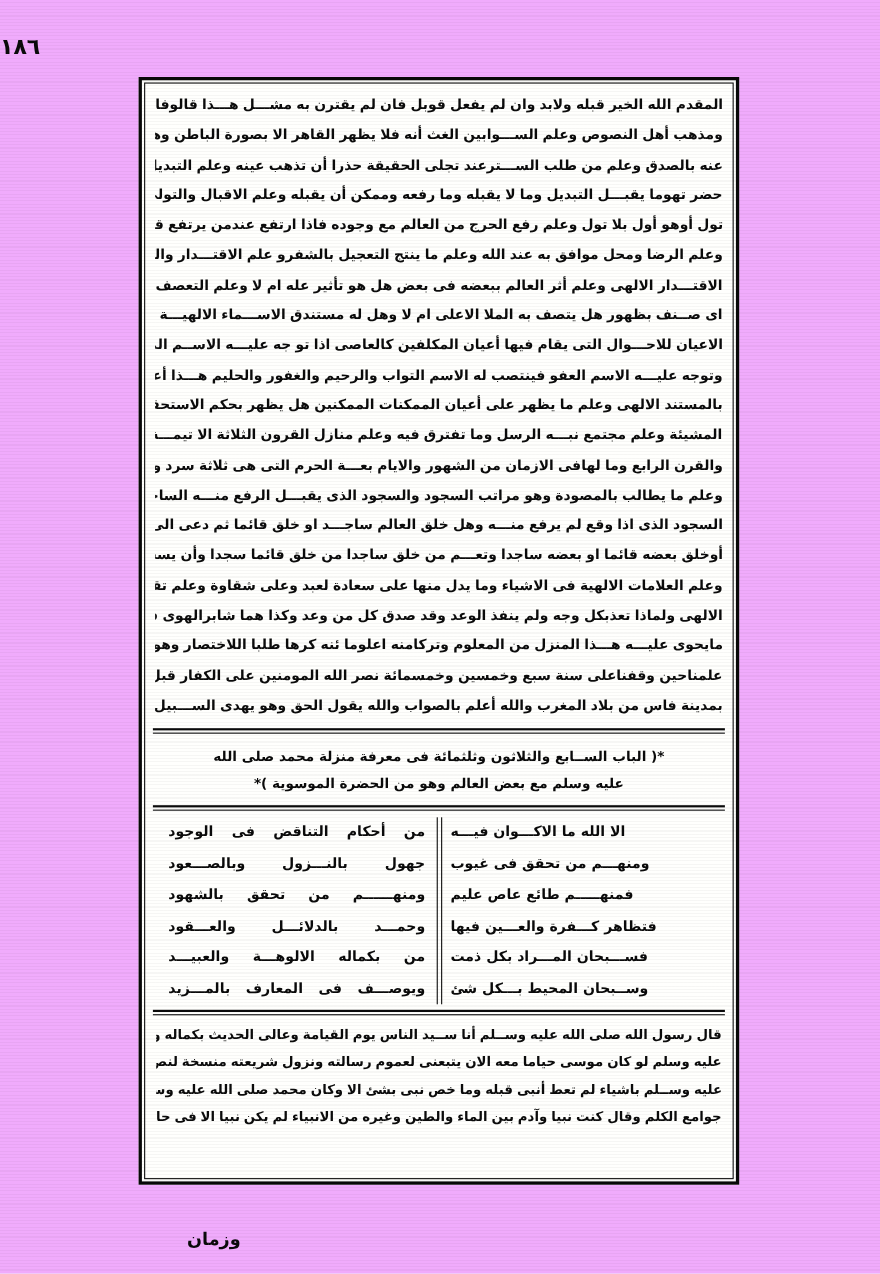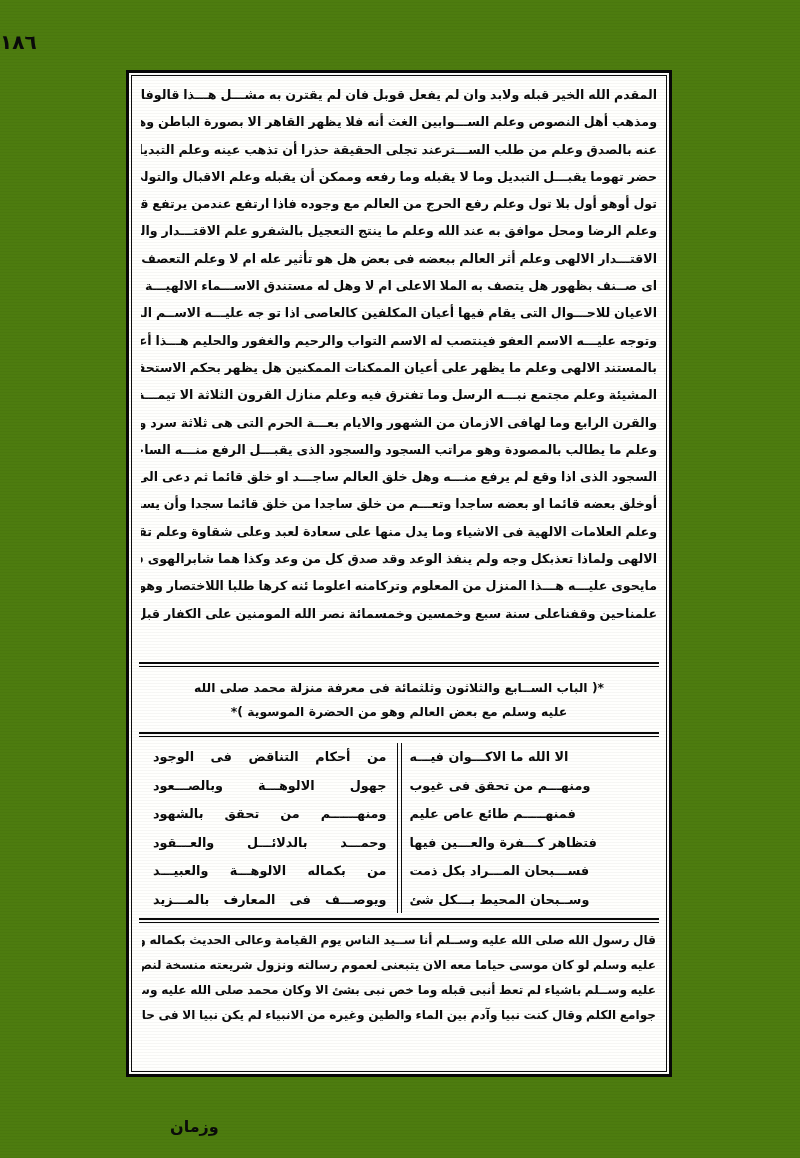--- a/index.html
+++ b/index.html
@@ -7,21 +7,21 @@
     padding: 0;
     background: #ffffff;
   }
   body {
     font-family: "DejaVu Sans", sans-serif;
   }
   #page {
     position: relative;
     width: 800px;
     height: 1158px;
-    background: #4d7c0f;
+    background: #f0abfc;
     overflow: hidden;
   }
 
   
   #page-number {
     position: absolute;
     top: 30px;
     left: 0;
     right: 110px;
     text-align: left;
@@ -243,20 +243,21 @@
         <div class="ln"><span>بالمستند الالهى وعلم ما يظهر على أعيان الممكنات الممكنين هل يظهر بحكم الاستحقاق او بحكم</span></div>
         <div class="ln"><span>المشيئة وعلم مجتمع نبـــه الرسل وما تفترق فيه وعلم منازل القرون الثلاثة الا تيمـــة على نسق</span></div>
         <div class="ln"><span>والقرن الرابع وما لهافى الازمان من الشهور والايام بعـــة الحرم التى هى ثلاثة سرد وواحدفرد</span></div>
         <div class="ln"><span>وعلم ما يطالب بالمصودة وهو مراتب السجود والسجود الذى يقبـــل الرفع منـــه الساجدمن</span></div>
         <div class="ln"><span>السجود الذى اذا وقع لم يرفع منـــه وهل خلق العالم ساجـــد او خلق قائما ثم دعى الى السجود</span></div>
         <div class="ln"><span>أوخلق بعضه قائما او بعضه ساجدا وتعـــم من خلق ساجدا من خلق قائما سجدا وأن يسجد</span></div>
         <div class="ln"><span>وعلم العلامات الالهية فى الاشياء وما يدل منها على سعادة لعبد وعلى شقاوة وعلم تقاصى الوعد</span></div>
         <div class="ln"><span>الالهى ولماذا تعذبكل وجه ولم ينفذ الوعد وقد صدق كل من وعد وكذا هما شابرالهوى فهـــذا بعض</span></div>
         <div class="ln"><span>مايحوى عليـــه هـــذا المنزل من المعلوم وتركامنه اعلوما ئنه كرها طلبا اللاختصار وهومن هـــذا المنزل</span></div>
         <div class="ln"><span>علمناحين وقفناعلى سنة سبع وخمسين وخمسمائة نصر الله المومنين على الكفار قبل وقوعه</span></div>
+        <div class="ln"><span>بمدينة فاس من بلاد المغرب والله أعلم بالصواب والله يقول الحق وهو يهدى الســـبيل</span></div>
       </div>
 
       <div class="rule-double"></div>
 
       <div id="chapter-heading">
         <span class="hd-line">*( الباب الســابع والثلاثون وثلثمائة فى معرفة منزلة محمد صلى الله</span>
         <span class="hd-line">عليه وسلم مع بعض العالم وهو من الحضرة الموسوية )*</span>
       </div>
 
       <div class="rule-double tight"></div>
@@ -265,21 +266,21 @@
         <div class="poem-col right">
           <div class="hemistich"><span>الا الله ما الاكـــوان فيـــه</span></div>
           <div class="hemistich"><span>ومنهـــم من تحقق فى غيوب</span></div>
           <div class="hemistich"><span>فمنهـــــم طائع عاص عليم</span></div>
           <div class="hemistich"><span>فتظاهر كـــفرة والعـــين فيها</span></div>
           <div class="hemistich"><span>فســـبحان المـــراد بكل ذمت</span></div>
           <div class="hemistich"><span>وســبحان المحيط بـــكل شئ</span></div>
         </div>
         <div class="poem-col left">
           <div class="hemistich"><span>من أحكام التناقض فى الوجود</span></div>
-          <div class="hemistich"><span>جهول الالوهـــة وبالصـــعود</span></div>
+          <div class="hemistich"><span>جهول بالنـــزول وبالصـــعود</span></div>
           <div class="hemistich"><span>ومنهــــــم من تحقق بالشهود</span></div>
           <div class="hemistich"><span>وحمـــد بالدلائـــل والعـــقود</span></div>
           <div class="hemistich"><span>من بكماله الالوهـــة والعبيـــد</span></div>
           <div class="hemistich"><span>ويوصـــف فى المعارف بالمـــزيد</span></div>
         </div>
       </div>
 
       <div class="rule-double tight"></div>
 
       <div id="bottom-prose" class="ar">

